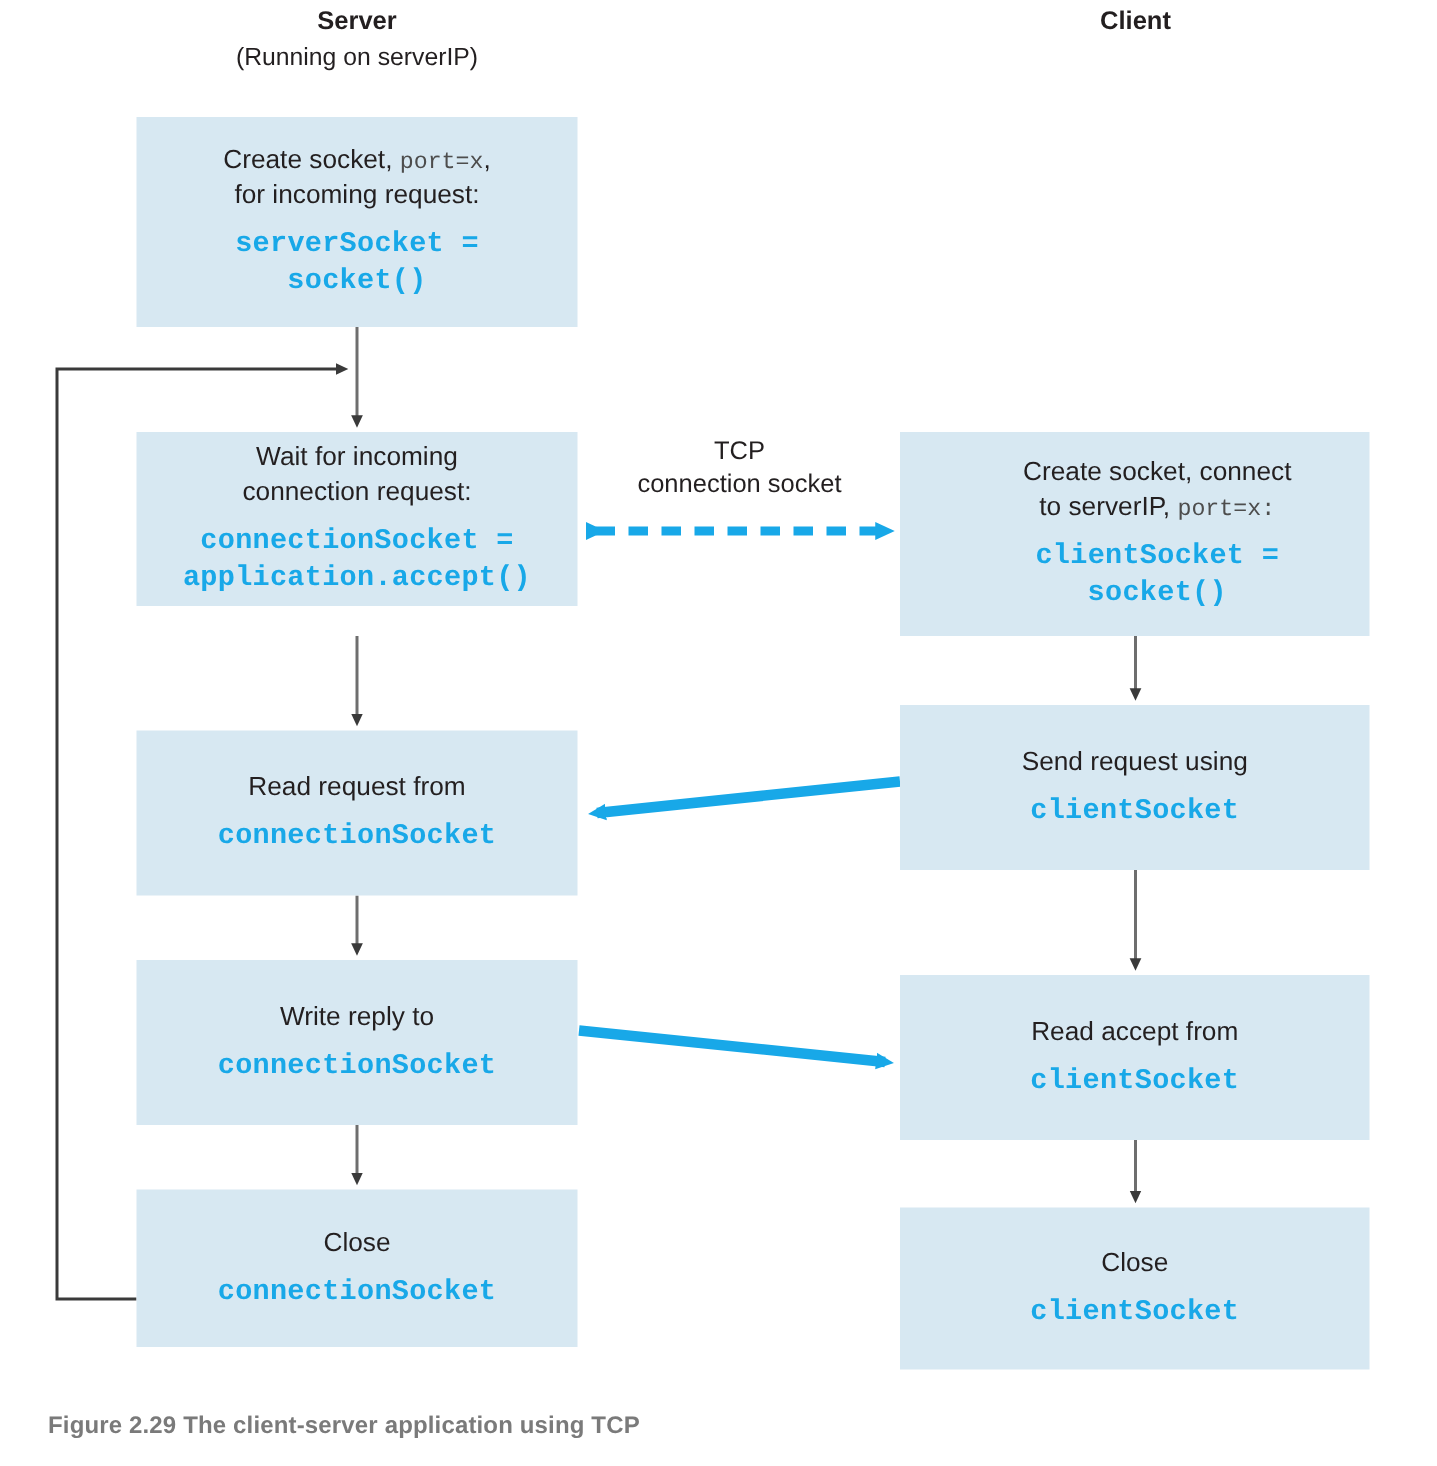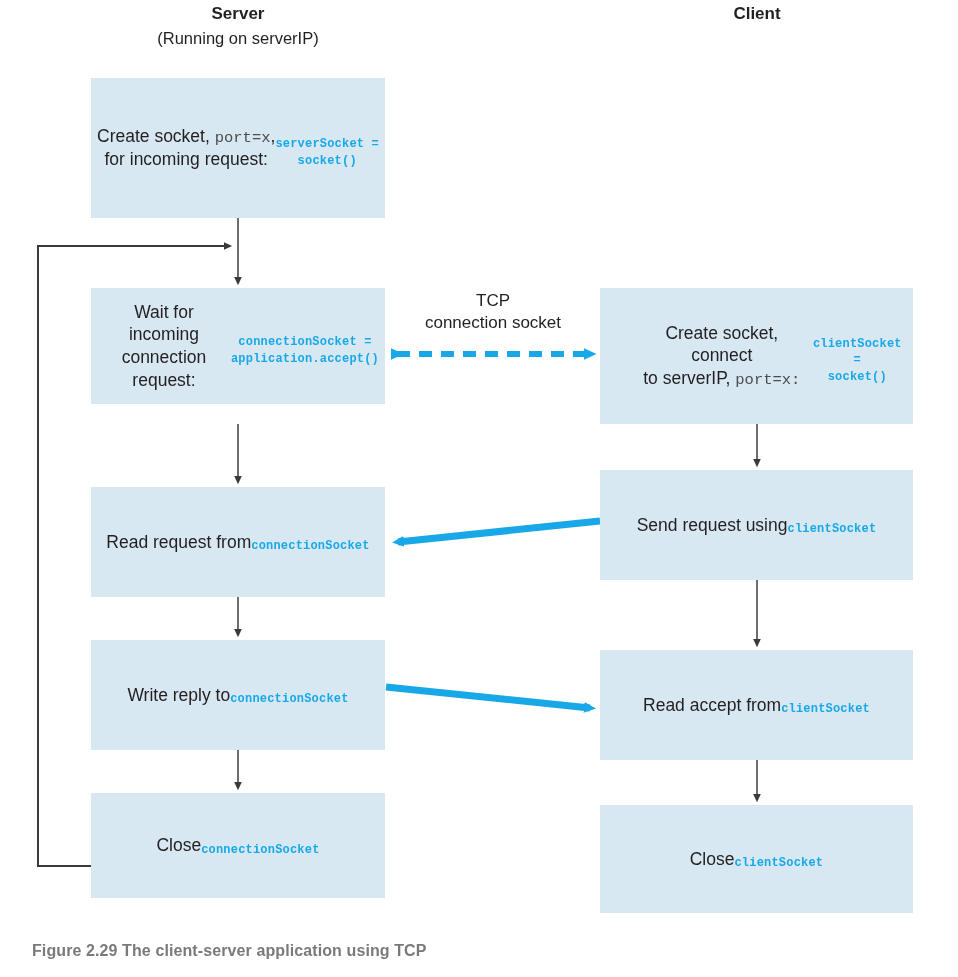--- a/index.html
+++ b/index.html
@@ -16,31 +16,31 @@
   
   .col-head{
     position:absolute;text-align:center;color:#231f20;
     font-weight:bold;font-size:17px;line-height:1.45;
   }
   .col-head .sub{font-weight:normal;font-size:16.5px;display:block;}
 
   
   .node{
     position:absolute;background:#d7e8f2;
-    display:flex;flex-direction:row;align-items:center;
+    display:flex;flex-direction:column;align-items:center;
     justify-content:center;text-align:center;
     box-sizing:border-box;padding:4px 6px;
   }
   .node .plain{
     color:#231f20;font-size:17.5px;line-height:1.30;
     font-family:"Liberation Sans", sans-serif;
     white-space:pre-line;
   }
   .node .code{
-    color:#18a8e8;font-size:12px;line-height:1.34;font-weight:bold;
+    color:#18a8e8;font-size:19px;line-height:1.34;font-weight:bold;
     font-family:"Liberation Mono", monospace;
     white-space:pre-line;letter-spacing:.2px;
   }
   .node .plain .mono{
     font-family:"Liberation Mono", monospace;
     font-size:15.5px;color:#4d4d4d;font-weight:normal;
   }
 
   
   .link-label{

